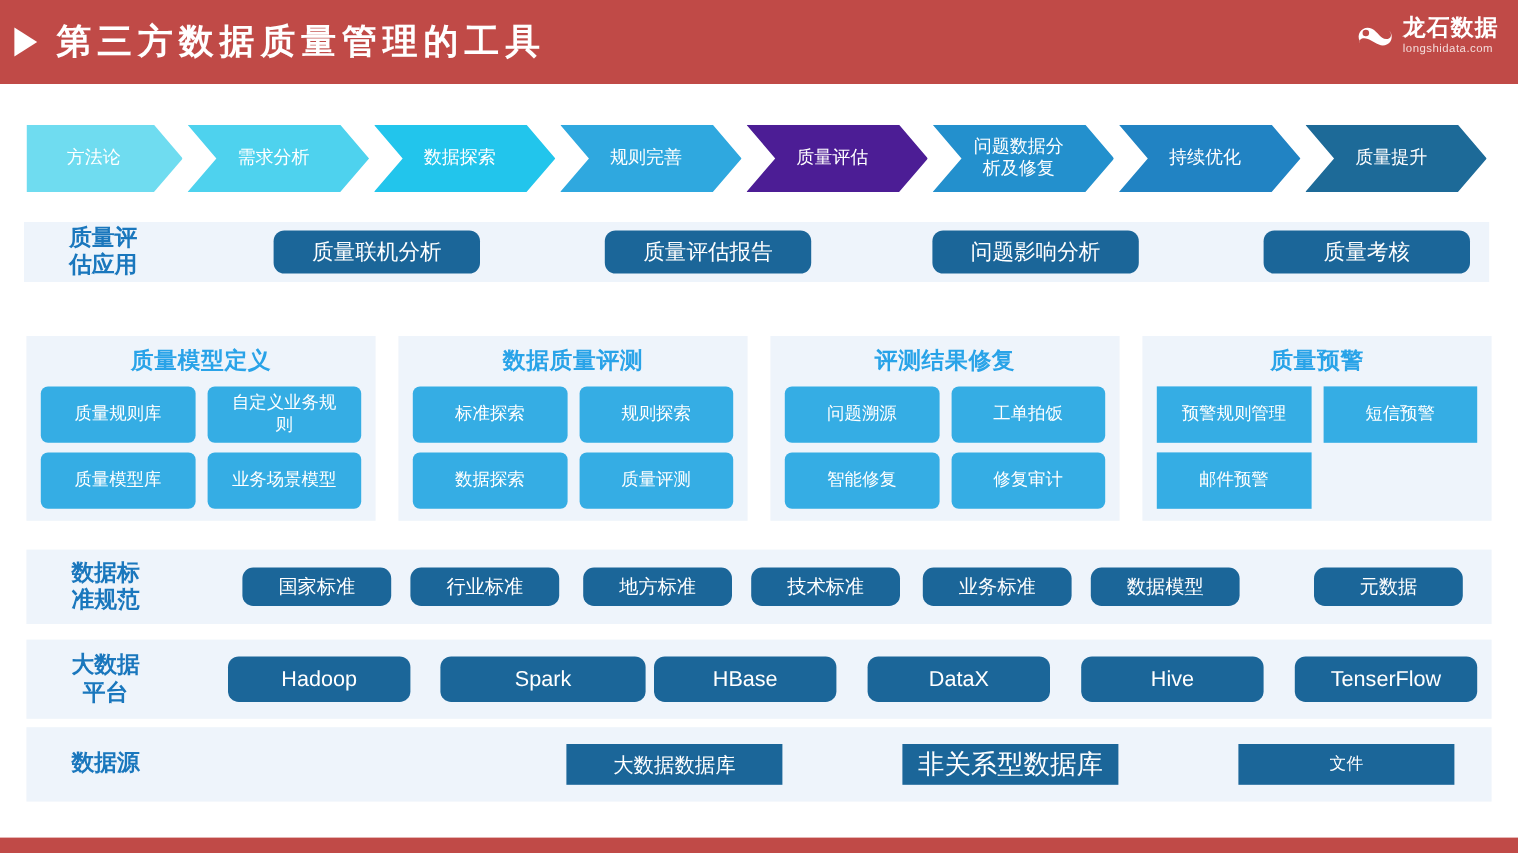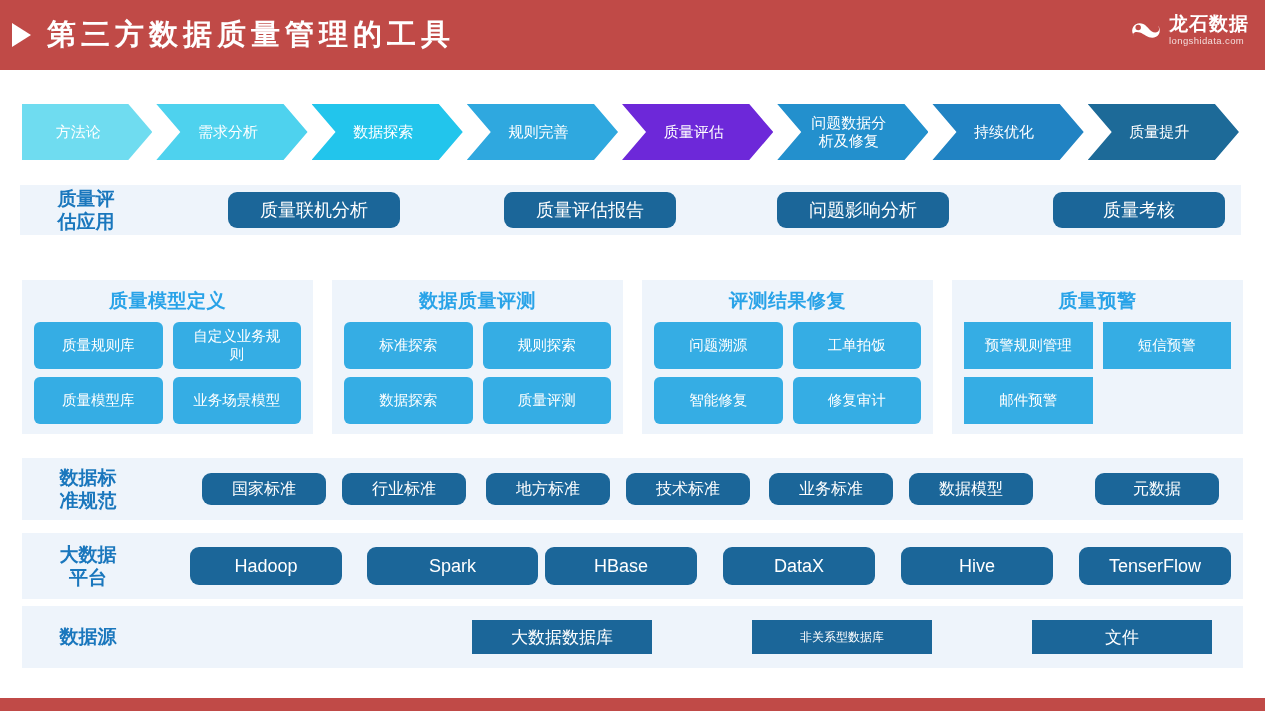--- a/index.html
+++ b/index.html
@@ -215,21 +215,21 @@
     </div>
     <div class="chev" style="background: rgb(78, 210, 238); width: 152px;">
       <span>需求分析</span>
     </div>
     <div class="chev" style="background: rgb(34, 197, 236); width: 152px;">
       <span>数据探索</span>
     </div>
     <div class="chev" style="background: rgb(47, 168, 223); width: 152px;">
       <span>规则完善</span>
     </div>
-    <div class="chev" style="background: #6d28d9; width: 152px;">
+    <div class="chev" style="background: #4c1d95; width: 152px;">
       <span>质量评估</span>
     </div>
     <div class="chev" style="background: rgb(35, 144, 205); width: 152px;">
       <span>问题数据分<br>析及修复</span>
     </div>
     <div class="chev" style="background: rgb(33, 131, 195); width: 152px;">
       <span>持续优化</span>
     </div>
     <div class="chev" style="background: rgb(29, 106, 152); width: 152px;">
       <span>质量提升</span>
@@ -372,22 +372,22 @@
       </div>
     </div>
 </div>
 
 <div class="band" id="band-source" style="left:22px; top:606px; width:1221px; height:62px;">
   <div class="band-label">数据源</div>
   <div class="band-items">
       <div class="pill square" style="left: 330px; width: 180px; height: 34px; top: calc(50% - 17px); font-size: 17px;">
         <span>大数据数据库</span>
       </div>
-      <div class="pill square" style="left: 610px; width: 180px; height: 34px; top: calc(50% - 17px); font-size: 12px;">
+      <div class="pill square" style="left: 610px; width: 180px; height: 34px; top: calc(50% - 17px); font-size: 22px;">
         <span>非关系型数据库</span>
       </div>
-      <div class="pill square" style="left: 890px; width: 180px; height: 34px; top: calc(50% - 17px); font-size: 17px;">
+      <div class="pill square" style="left: 890px; width: 180px; height: 34px; top: calc(50% - 17px); font-size: 14px;">
         <span>文件</span>
       </div>
     </div>
 </div>
 
 <div class="footer"></div>
 
 </body></html>

